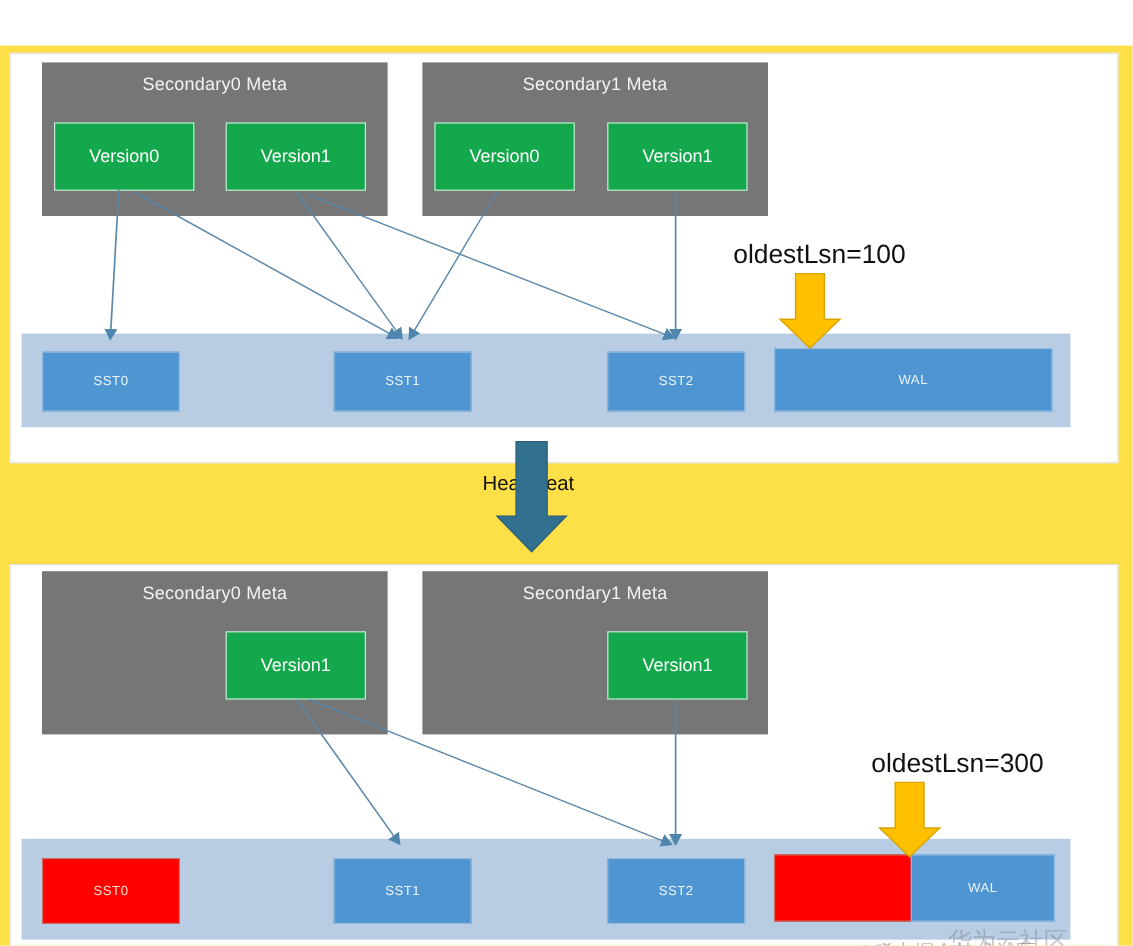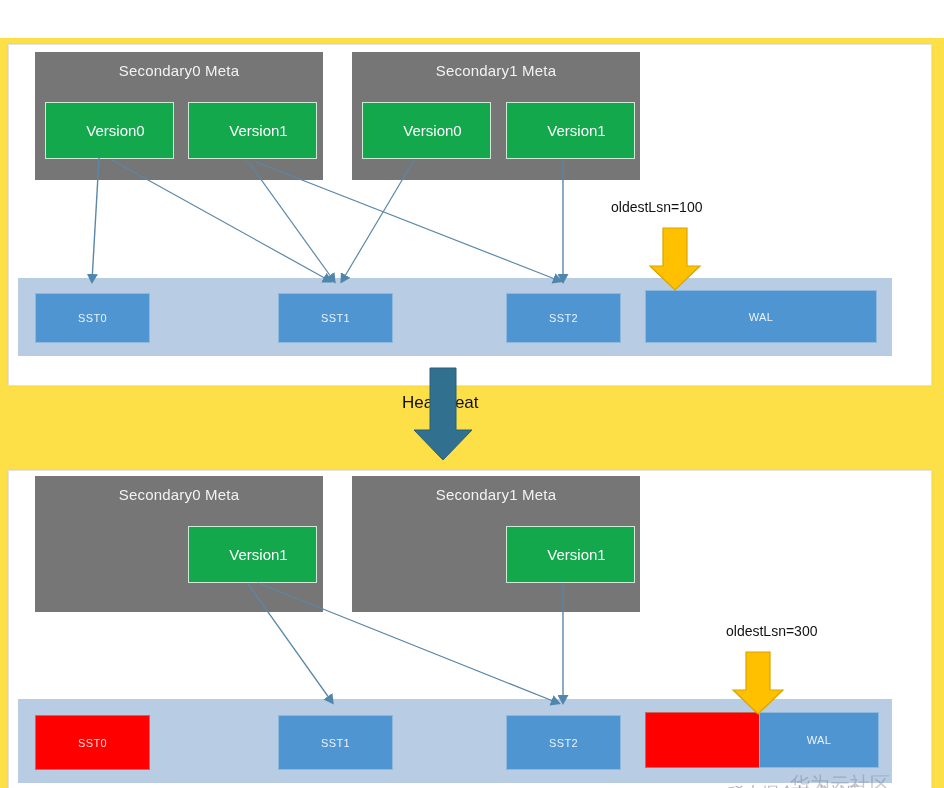--- a/index.html
+++ b/index.html
@@ -10,30 +10,30 @@
   .panel{position:absolute;background:#fff;border:1px solid #e3e3e3;
          box-shadow:0 0 2px rgba(0,0,0,.06);}
   #panel-top{left:8px;top:6px;width:922px;height:340px;}
   #panel-bottom{left:8px;top:432px;width:922px;height:348px;}
 
   .meta-box{position:absolute;background:#767676;}
   .meta-title{position:absolute;left:0;right:0;top:10px;text-align:center;
               color:#f2f2f2;font-size:15px;letter-spacing:.2px;}
   .version-box{position:absolute;background:#12a84b;border:1px solid #cfe8d8;
                color:#ffffff;font-size:15px;display:flex;align-items:center;
-               justify-content:center;padding-left:12px;}
+               justify-content:center;}
 
   .storage-bar{position:absolute;background:#b8cce4;}
   .sst{position:absolute;background:#4f95d1;border:1px solid #8fb8dd;
        color:#eaf3fb;font-size:11px;display:flex;align-items:center;
        justify-content:center;letter-spacing:.4px;}
   .sst.dead{background:#fe0000;border:1px solid #c86a5a;color:#ffd9d4;}
   .wal-red{position:absolute;background:#fe0000;border:1px solid #c86a5a;}
 
-  .lsn-label{position:absolute;color:#111;font-size:14px;white-space:nowrap;}
+  .lsn-label{position:absolute;color:#111;font-size:22px;white-space:nowrap;}
   .hb-label{position:absolute;color:#111;font-size:17px;white-space:nowrap;}
 
   svg.ov{position:absolute;left:0;top:0;width:944px;height:788px;
          pointer-events:none;overflow:visible;}
 
   .wm{position:absolute;color:rgba(90,90,100,.45);font-size:17px;
       white-space:nowrap;font-family:"DejaVu Sans",sans-serif;}
   .wm2{position:absolute;color:rgba(120,120,130,.40);font-size:20px;
        white-space:nowrap;font-family:"DejaVu Sans",sans-serif;}
 </style>

